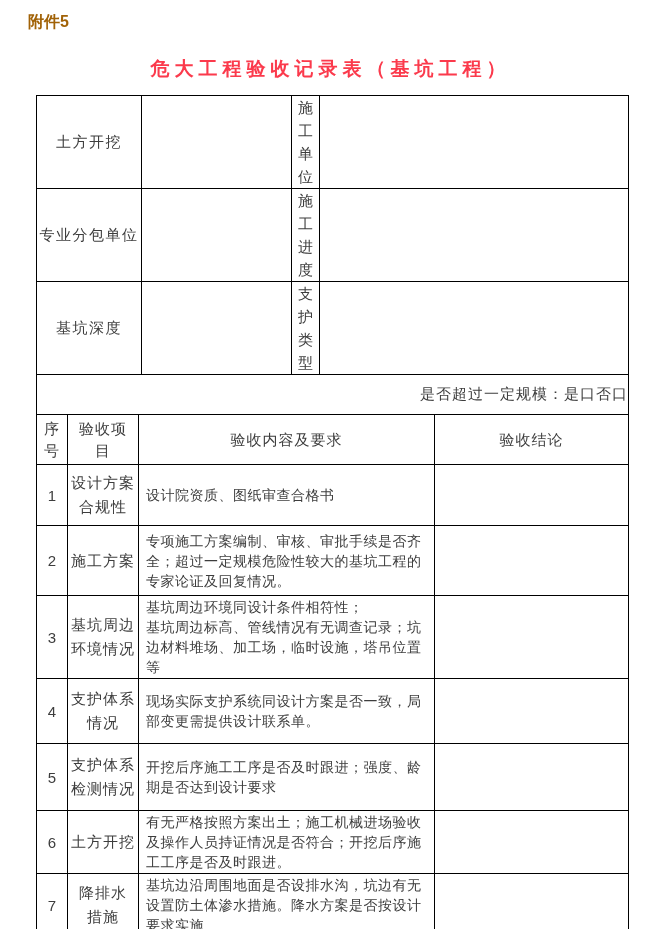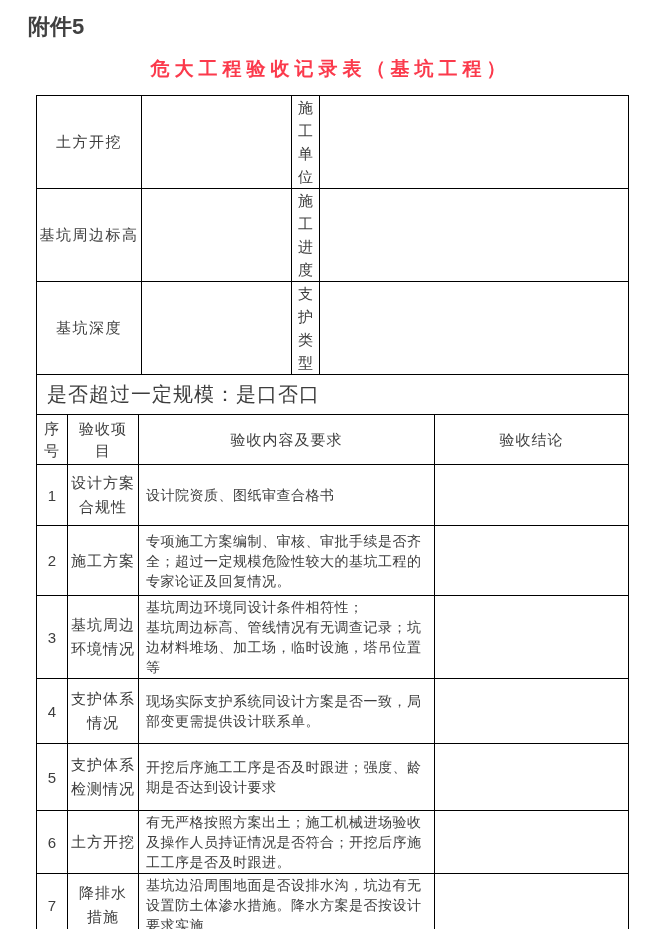--- a/index.html
+++ b/index.html
@@ -7,21 +7,21 @@
   .page {
     position:relative;
     width:661px; height:929px;
     background:#ffffff;
     font-family:"Liberation Sans", sans-serif;
     color:#3d3d3d;
     overflow:hidden;
   }
   .attachment {
     position:absolute; left:28px; top:12px;
-    font-size:22px; font-weight:bold; color:#404040;
+    font-size:16px; font-weight:bold; color:#a16207;
   }
   .doc-title {
     position:absolute; top:56px; left:0; width:661px;
     text-align:center;
     font-size:19px; font-weight:bold; letter-spacing:5px;
     color:#fb3a4c;
   }
   .tables { position:absolute; left:36px; top:95px; width:592px; }
   table.tbl {
     border-collapse:collapse; table-layout:fixed;
@@ -39,22 +39,22 @@
 
   .lbl {
     text-align:center; font-size:15px; letter-spacing:1.5px;
   }
   .vcell { padding:0; }
   .vlabel {
     white-space:pre-line; text-align:center;
     font-size:15px; line-height:23px;
   }
   .scale {
-    text-align:left; padding-left:10px;
-    font-size:20px; letter-spacing:1px;
+    text-align:right; padding-left:10px;
+    font-size:15px; letter-spacing:1px;
   }
   .hd {
     text-align:center; font-size:15px; letter-spacing:1px;
     white-space:pre-line; line-height:22px;
   }
   .idx { text-align:center; font-size:15px; }
   .item {
     text-align:center; font-size:15px; letter-spacing:1px;
     white-space:pre-line; line-height:24px; padding:0 2px;
   }
@@ -89,21 +89,21 @@
           <td class="val"></td>
           <td class="vcell">
               <div class="vlabel">施
 工
 单
 位</div>
             </td>
           <td class="val"></td>
         </tr>
         <tr class="h93">
-          <td class="lbl">基坑周边标高</td>
+          <td class="lbl">专业分包单位</td>
           <td class="val"></td>
           <td class="vcell">
               <div class="vlabel">施
 工
 进
 度</div>
             </td>
           <td class="val"></td>
         </tr>
         <tr class="h93">

